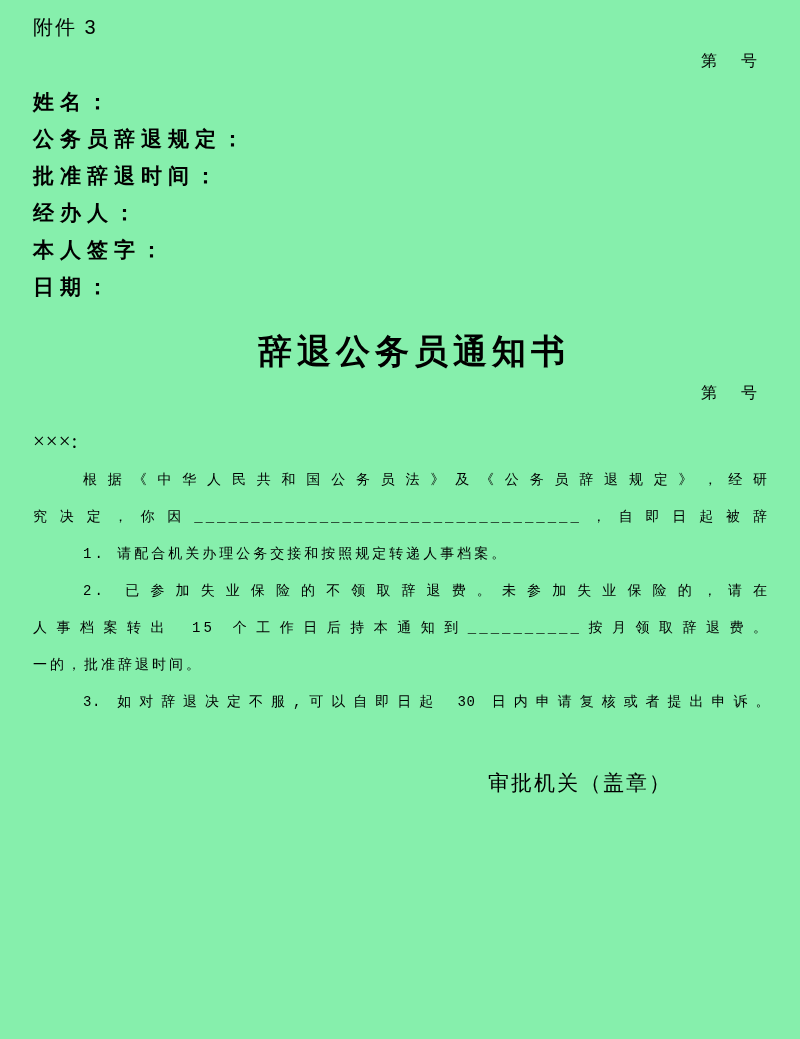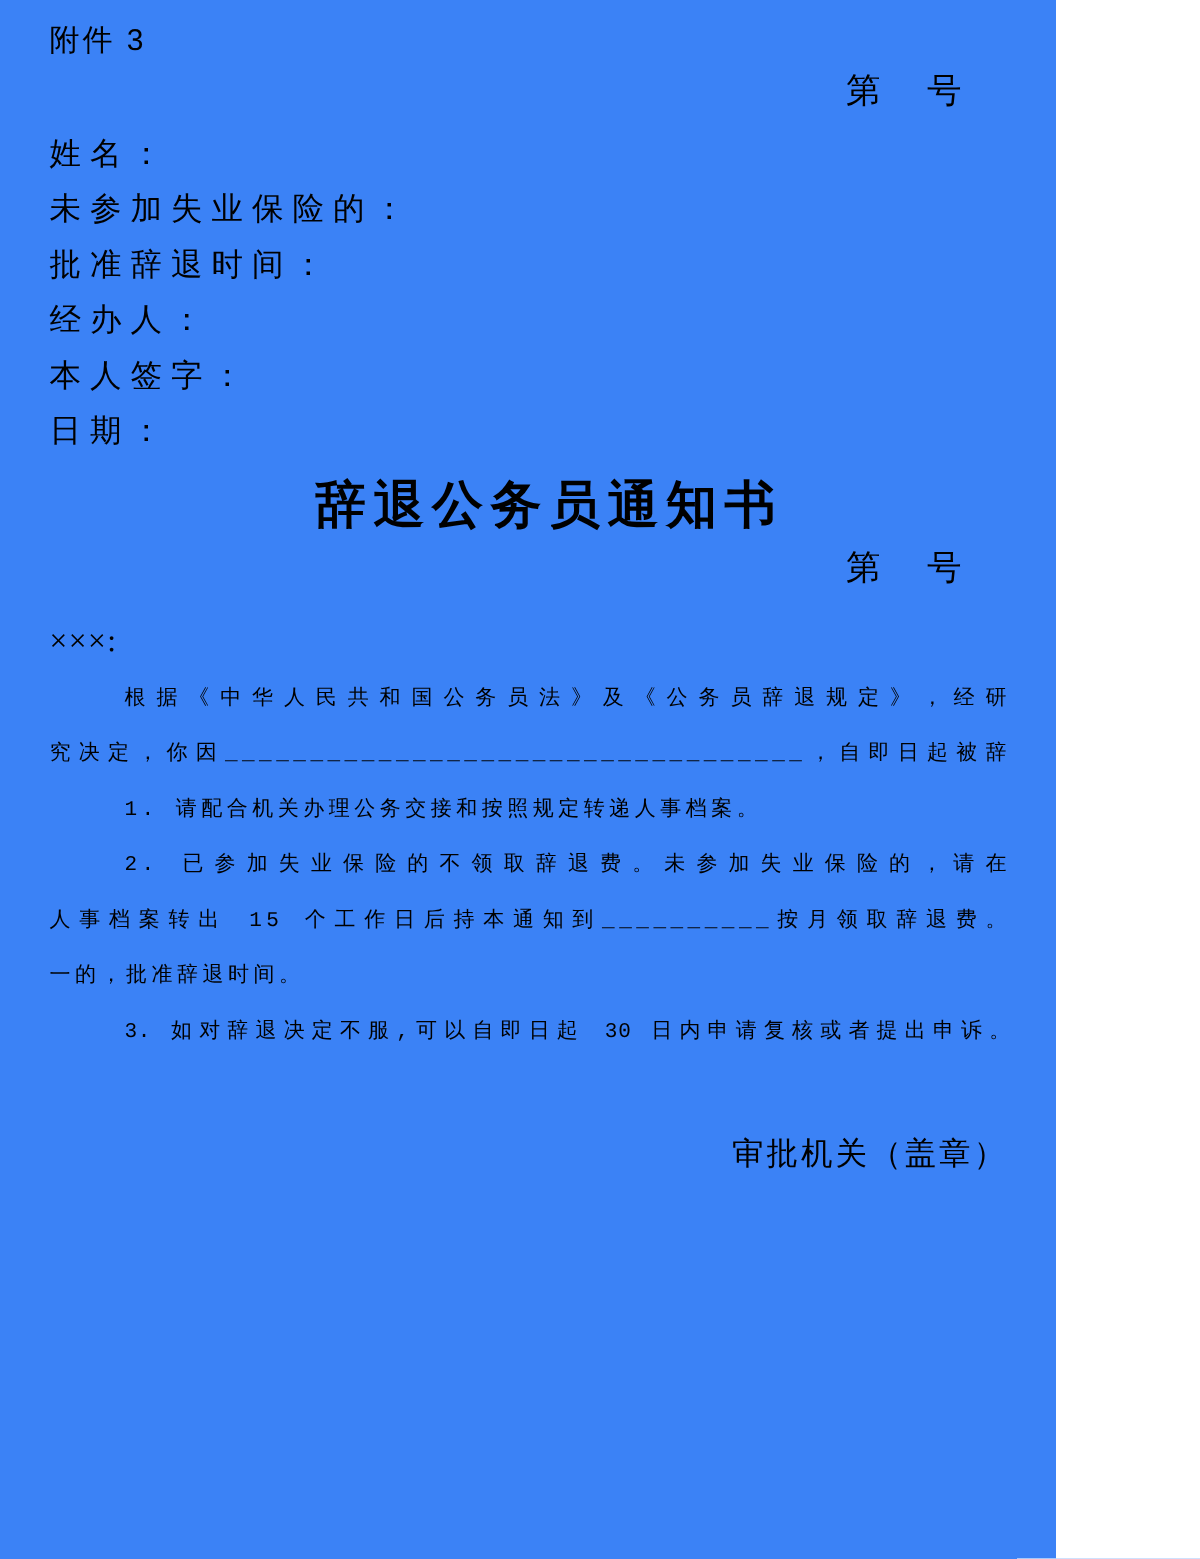--- a/index.html
+++ b/index.html
@@ -2,56 +2,57 @@
 <html><head>
 <meta charset="utf-8">
 <style>
   html, body {
     margin: 0;
     padding: 0;
     background: #ffffff;
   }
   .page {
     position: relative;
-    width: 704px;
+    width: 800px;
     height: 1039px;
-    background: #3b82f6;
+    background: #86efac;
     color: #000000;
     font-family: "Liberation Serif", "DejaVu Serif", serif;
     overflow: hidden;
   }
   .attachment {
     margin: 14px 0 0 33px;
     font-family: "Liberation Sans", "DejaVu Sans", sans-serif;
     font-size: 20px;
     line-height: 26px;
     letter-spacing: 2px;
   }
   .doc-title {
     margin: 44px 0 0 0;
     text-align: center;
     font-size: 34px;
     font-weight: bold;
     letter-spacing: 5px;
     line-height: 40px;
   }
   .doc-title.second {
-    margin-top: 12px;
+    margin-top: 26px;
     padding-left: 28px;
   }
   .number-line {
     margin-top: 8px;
     text-align: right;
-    padding-right: 59px;
-    font-size: 23px;
+    padding-right: 39px;
+    font-size: 16px;
     letter-spacing: 4px;
     line-height: 26px;
   }
   .fields {
     margin: 10px 0 0 33px;
+    font-weight: bold;
   }
   .field-line {
     font-size: 21px;
     line-height: 37px;
     letter-spacing: 6px;
   }
   .salutation {
     margin: 20px 0 0 33px;
     font-size: 21px;
     line-height: 30px;
@@ -93,21 +94,21 @@
 
 <div class="page">
 
   <div class="attachment">附件 3</div>
 
 
   <div class="number-line">第　号</div>
 
   <div class="fields">
     <div class="field-line">姓名：</div>
-    <div class="field-line">未参加失业保险的：</div>
+    <div class="field-line">公务员辞退规定：</div>
     <div class="field-line">批准辞退时间：</div>
     <div class="field-line">经办人：</div>
     <div class="field-line">本人签字：</div>
     <div class="field-line">日期：</div>
   </div>
 
   <div class="doc-title second">辞退公务员通知书</div>
 
   <div class="number-line">第　号</div>
 

